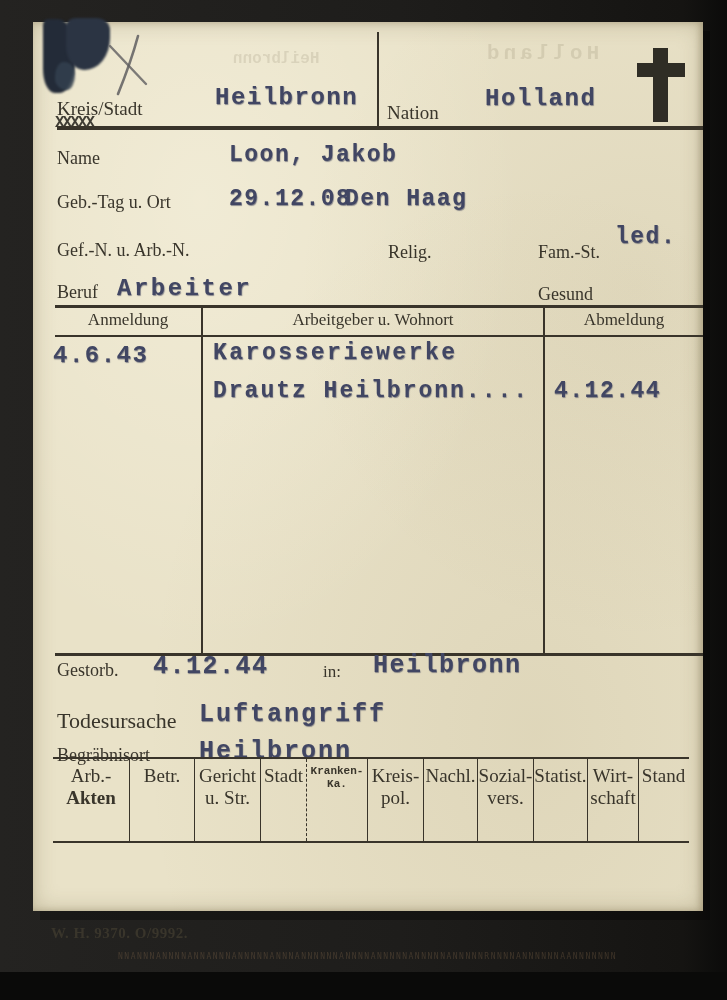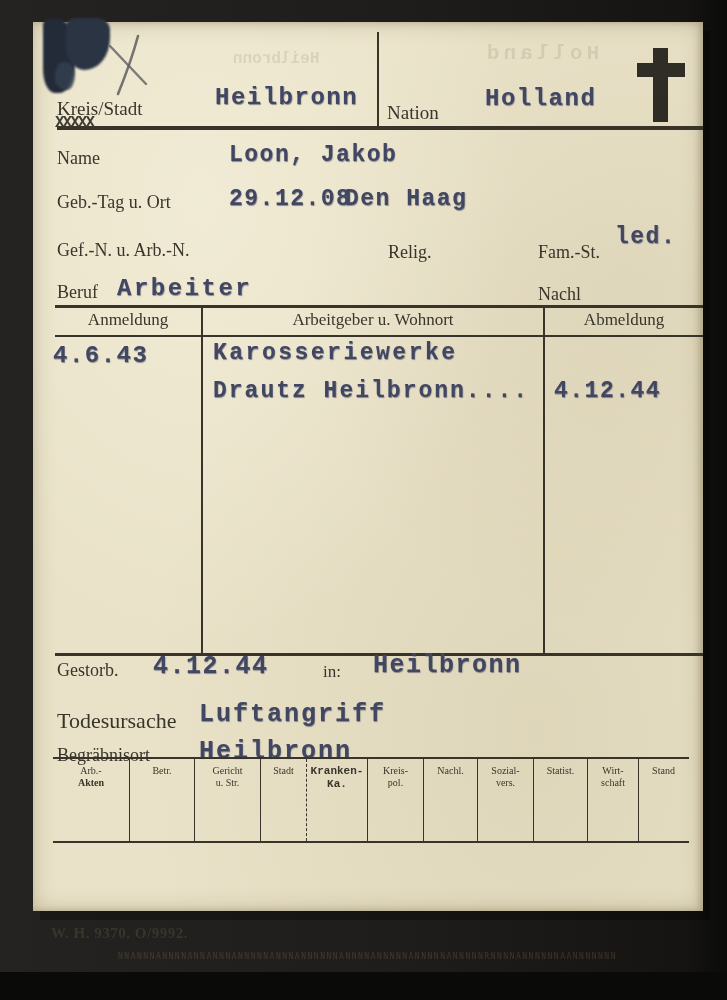--- a/index.html
+++ b/index.html
@@ -40,21 +40,21 @@
   .cross{position:absolute;left:604px;top:26px;width:48px;height:74px;opacity:0.94;}
   .cross .v{position:absolute;left:16px;top:0;width:15px;height:74px;background:#24221c;}
   .cross .h{position:absolute;left:0;top:15px;width:48px;height:14px;background:#24221c;}
   
   .eth{position:absolute;top:288px;font-size:17px;color:#39352b;text-align:center;}
   
   .ftable{position:absolute;left:20px;top:735px;width:636px;height:86px;
     border-top:2.5px solid #39342a;border-bottom:2.5px solid #39342a;
     display:flex;box-sizing:border-box;}
   .fcell{box-sizing:border-box;border-right:1.5px solid #39342a;
-    font-size:10px;line-height:1.18;color:#39352b;text-align:center;padding-top:6px;}
+    font-size:19px;line-height:1.18;color:#39352b;text-align:center;padding-top:6px;}
   .fcell:last-child{border-right:none;}
   .fcell.dash{border-right-style:dashed;}
   .fcell .l2b{font-weight:bold;}
   .bleed{position:absolute;left:85px;top:930px;width:575px;overflow:hidden;
     font-family:"DejaVu Sans Mono",monospace;font-size:8px;letter-spacing:1.5px;
     color:#8a6d4e;opacity:0.33;white-space:nowrap;}
 </style>
 </head>
 <body>
 
@@ -99,21 +99,21 @@
     <div class="typed" style="left:196px;top:164px;font-size:23px;">29.12.08</div>
     <div class="typed" style="left:312px;top:164px;font-size:23px;">Den Haag</div>
 
     <div class="printed" style="left:24px;top:218px;font-size:18px;">Gef.-N. u. Arb.-N.</div>
     <div class="printed" style="left:355px;top:220px;font-size:18px;">Relig.</div>
     <div class="printed" style="left:505px;top:220px;font-size:18px;">Fam.-St.</div>
     <div class="typed" style="left:582px;top:202px;font-size:23px;">led.</div>
 
     <div class="printed" style="left:24px;top:260px;font-size:18px;">Beruf</div>
     <div class="typed" style="left:84px;top:253px;font-size:24px;letter-spacing:2.5px;">Arbeiter</div>
-    <div class="printed" style="left:505px;top:262px;font-size:18px;">Nachl</div>
+    <div class="printed" style="left:505px;top:262px;font-size:18px;">Gesund</div>
 
     <div>
       <div class="rule" style="left:22px;top:283px;width:648px;height:3px;"></div>
       <div class="eth" style="left:22px;width:146px;">Anmeldung</div>
       <div class="eth" style="left:170px;width:340px;">Arbeitgeber u. Wohnort</div>
       <div class="eth" style="left:512px;width:158px;">Abmeldung</div>
       <div class="rule" style="left:22px;top:313px;width:648px;height:2px;"></div>
       <div class="rule" style="left:168px;top:283px;width:2px;height:350px;"></div>
       <div class="rule" style="left:510px;top:283px;width:2px;height:350px;"></div>
       <div class="rule" style="left:22px;top:631px;width:648px;height:3px;"></div>

